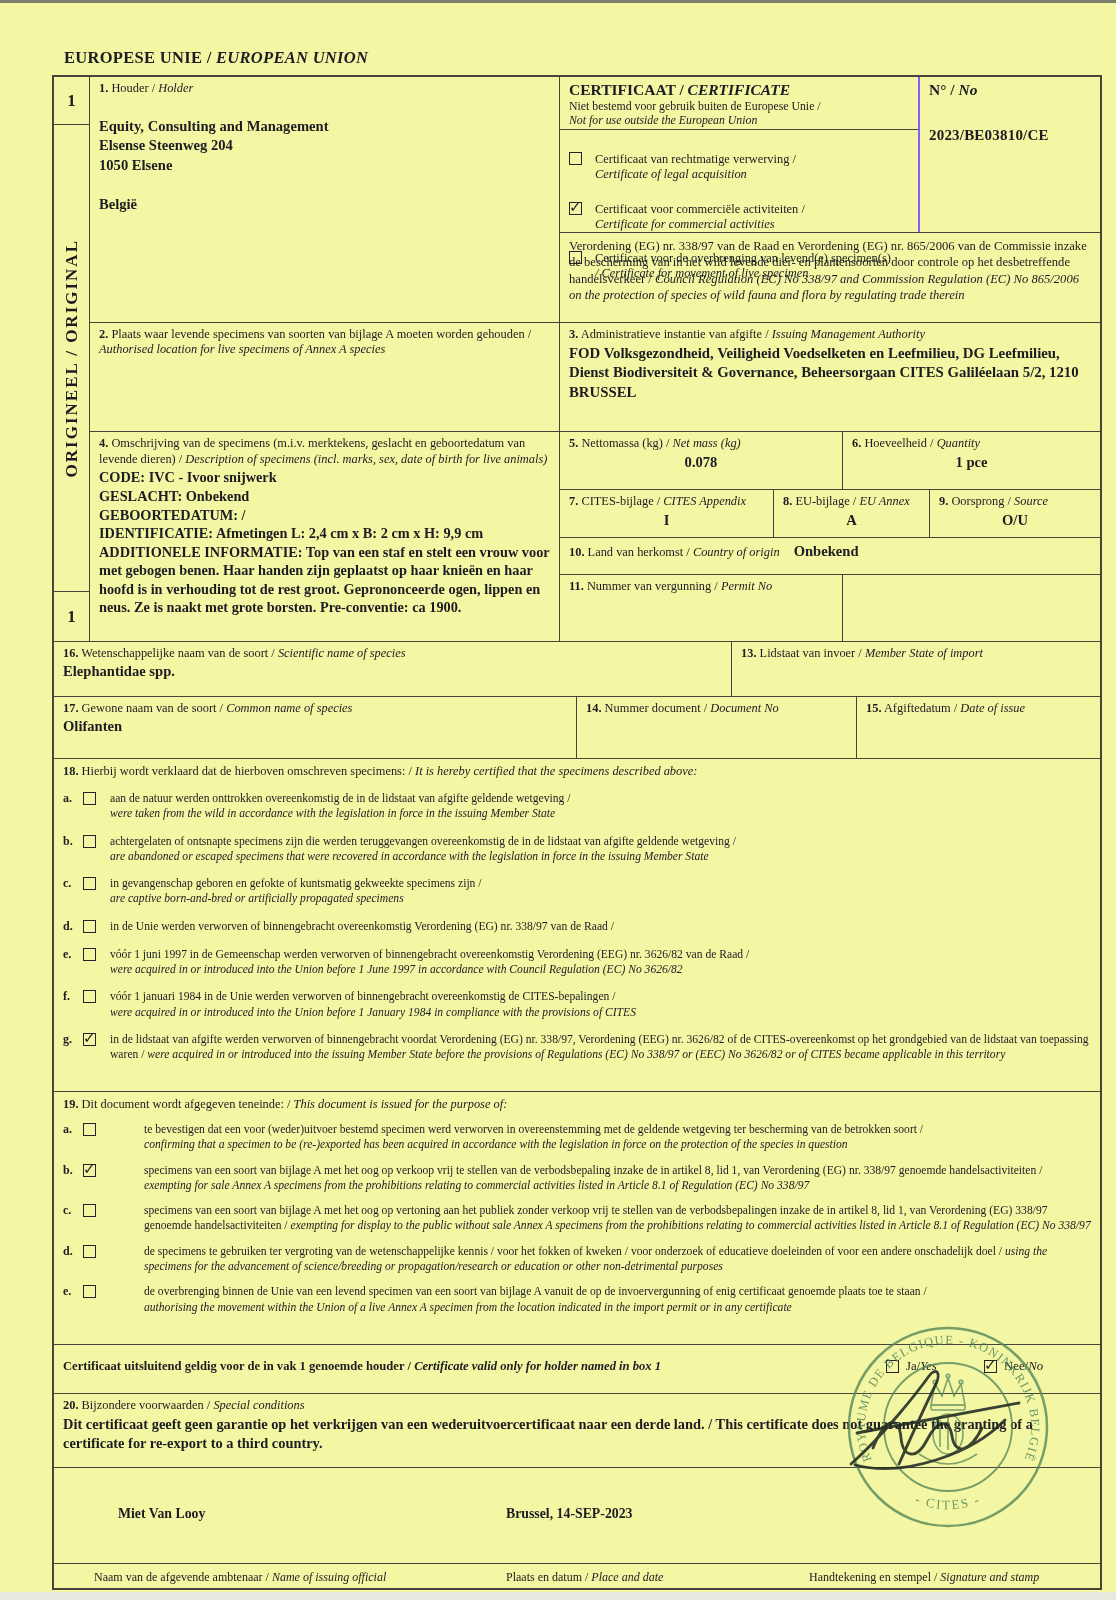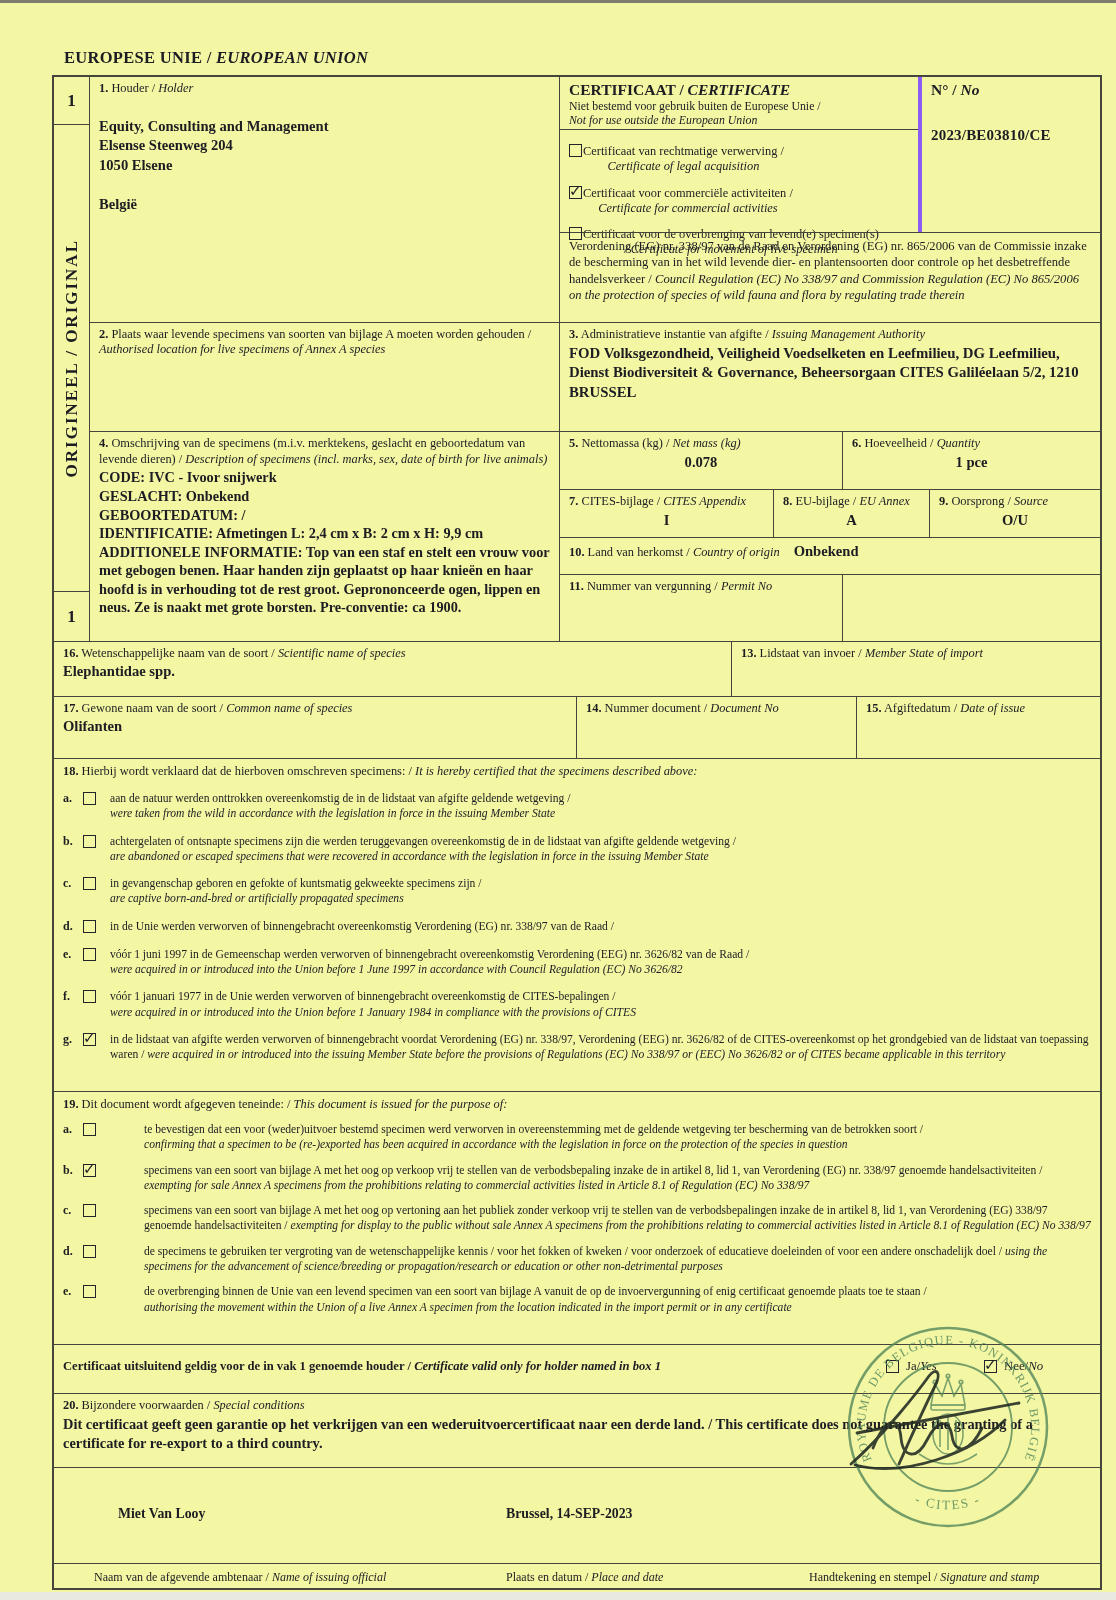--- a/index.html
+++ b/index.html
@@ -17,21 +17,21 @@
   .doc-title { position:absolute; left:64px; top:48px; font-size:16.5px; font-weight:bold; letter-spacing:.3px; }
   .doc-title i { font-style: italic; }
 
   .form {
     position:absolute; left:52px; top:75px; width:1050px; height:1515px;
     border:2px solid #45453c; overflow:hidden; background:transparent;
   }
   .bb { border-bottom:1px solid #45453c; }
   .br { border-right:1px solid #45453c; }
   .bt { border-top:1px solid #45453c; }
-  .bl { border-left:4px solid #8b5cf6; }
+  .bl { border-left:2px solid #8b5cf6; }
 
   .top { display:flex; height:565px; }
   .strip { width:36px; display:flex; flex-direction:column; }
   .strip-one { height:48px; display:flex; align-items:center; justify-content:center; font-weight:bold; font-size:17px; }
   .strip-mid { flex:1; display:flex; align-items:center; justify-content:center; }
   .vlabel { writing-mode:vertical-rl; transform:rotate(180deg); font-weight:bold; font-size:17px; letter-spacing:2px; white-space:nowrap; }
   .strip-one2 { height:50px; display:flex; align-items:center; justify-content:center; font-weight:bold; font-size:17px; }
 
   .main { flex:1; display:flex; flex-direction:column; }
   .rowA { display:flex; height:245px; }
@@ -50,21 +50,21 @@
   .holder-country { margin-top:19px; }
 
   .cert-head { height:155px; display:flex; }
   .cert-left { flex:1; display:flex; flex-direction:column; }
   .cert-titlebox { padding:4px 9px 2px; }
   .cert-title { font-size:15.5px; font-weight:bold; }
   .cert-title i { font-style:italic; }
   .cert-note { font-size:11.8px; line-height:1.2; }
   .cert-note i { font-style:italic; }
   .cert-opts { padding:3px 9px; }
-  .copt { display:flex; gap:1px; font-size:12.4px; line-height:1.22; margin-top:11px;text-align:center; }
+  .copt { display:flex; gap:13px; font-size:12.4px; line-height:1.22; margin-top:19px; }
   .copt .txt span { display:block; }
   .copt .txt i { display:block; font-style:italic; }
   .no-box { width:182px; flex:none; padding:4px 9px; }
   .no-label { font-size:15.5px; font-weight:bold; }
   .no-label i { font-style:italic; }
   .no-value { margin-top:28px; font-size:15px; font-weight:bold; letter-spacing:.2px; }
   .regulation { flex:1; padding:5px 9px; font-size:12.6px; line-height:1.3; }
   .regulation i { font-style:italic; }
 
   .box3-val { margin-top:2px; font-weight:bold; font-size:14.8px; line-height:1.3; }
@@ -326,21 +326,21 @@
       <span class="cb"></span>
       <div class="txt">
           <span class="blk">vóór 1 juni 1997 in de Gemeenschap werden verworven of binnengebracht overeenkomstig Verordening (EEG) nr. 3626/82 van de Raad /</span>
           <i class="blk">were acquired in or introduced into the Union before 1 June 1997 in accordance with Council Regulation (EC) No 3626/82</i>
         </div>
     </div>
     <div class="citem">
       <span class="ltr">f.</span>
       <span class="cb"></span>
       <div class="txt">
-          <span class="blk">vóór 1 januari 1977 in de Unie werden verworven of binnengebracht overeenkomstig de CITES-bepalingen /</span>
+          <span class="blk">vóór 1 januari 1984 in de Unie werden verworven of binnengebracht overeenkomstig de CITES-bepalingen /</span>
           <i class="blk">were acquired in or introduced into the Union before 1 January 1984 in compliance with the provisions of CITES</i>
         </div>
     </div>
     <div class="citem">
       <span class="ltr">g.</span>
       <span class="cb checked"></span>
       <div class="txt"><span>in de lidstaat van afgifte werden verworven of binnengebracht voordat Verordening (EG) nr. 338/97, Verordening (EEG) nr. 3626/82 of de CITES-overeenkomst op het grondgebied van de lidstaat van toepassing waren / </span><i>were acquired in or introduced into the issuing Member State before the provisions of Regulations (EC) No 338/97 or (EEC) No 3626/82 or of CITES became applicable in this territory</i></div>
     </div>
   </div>
 

